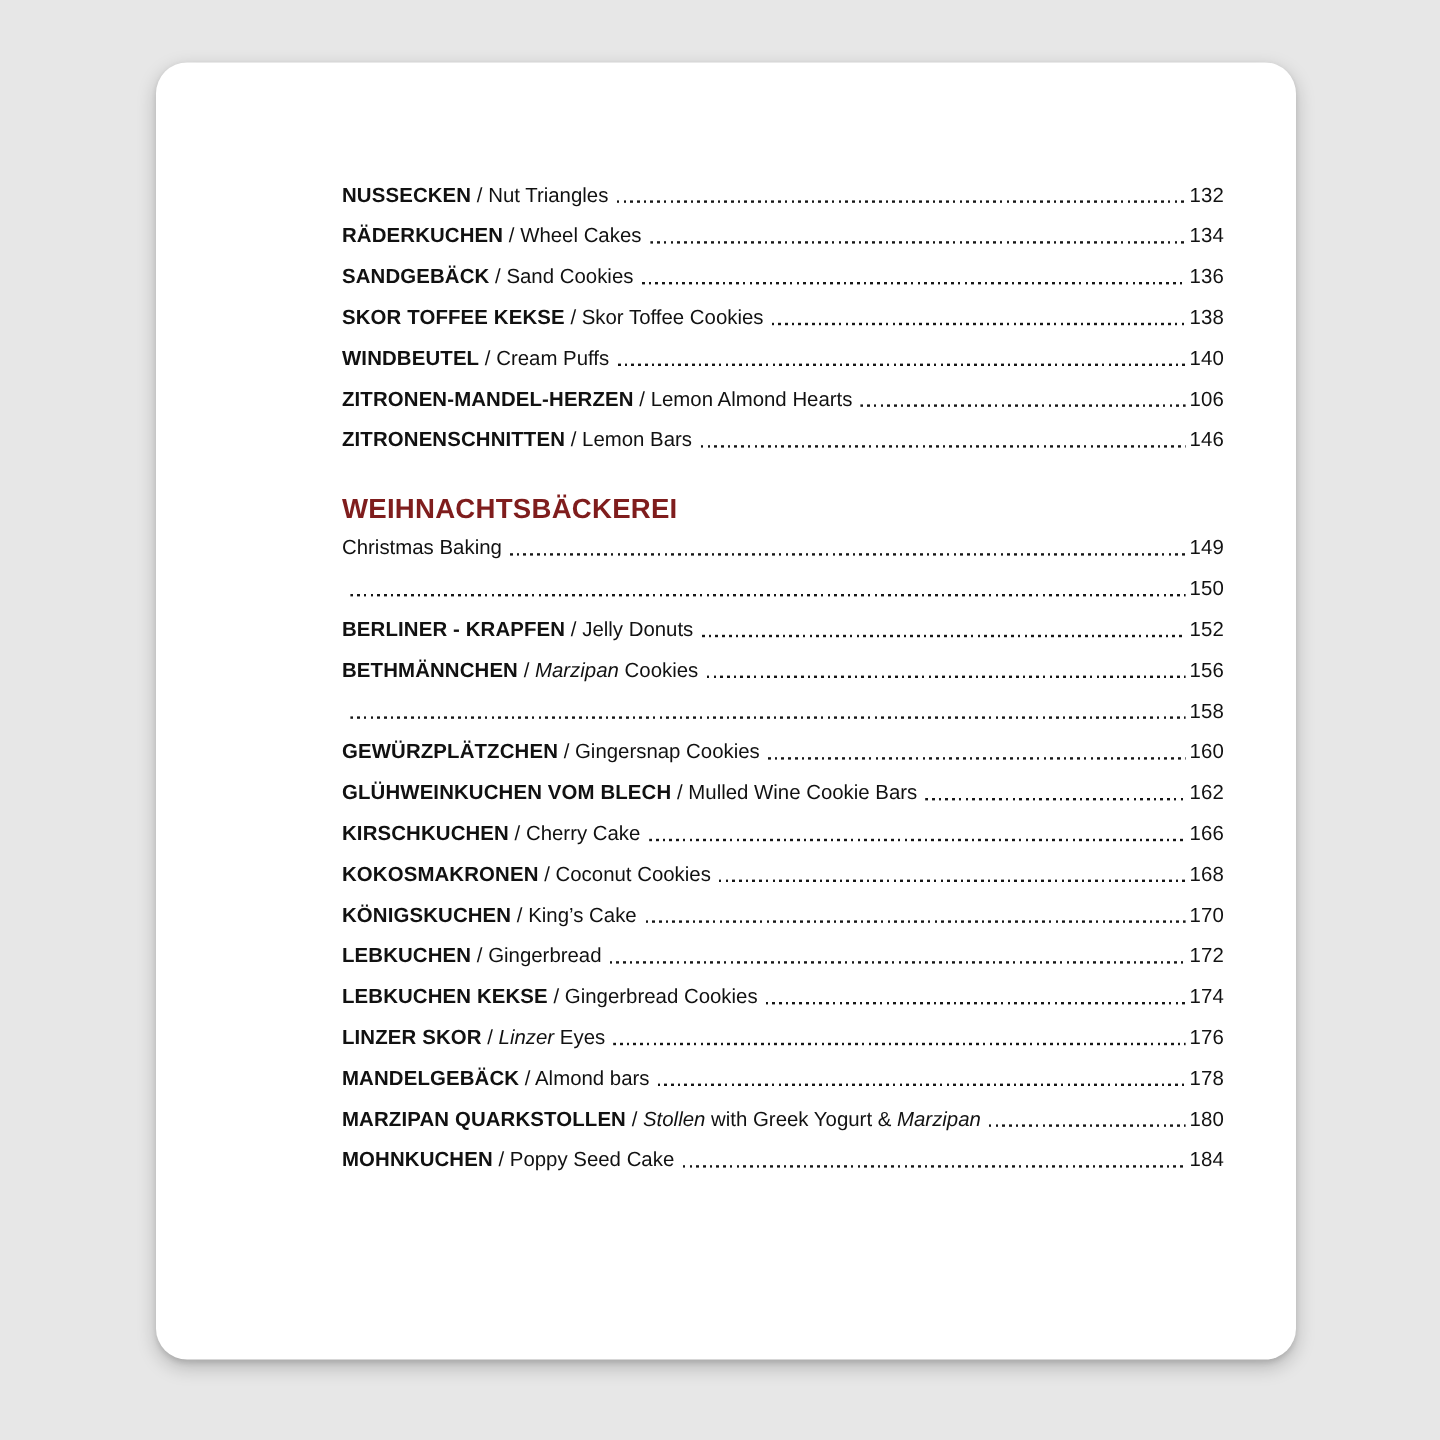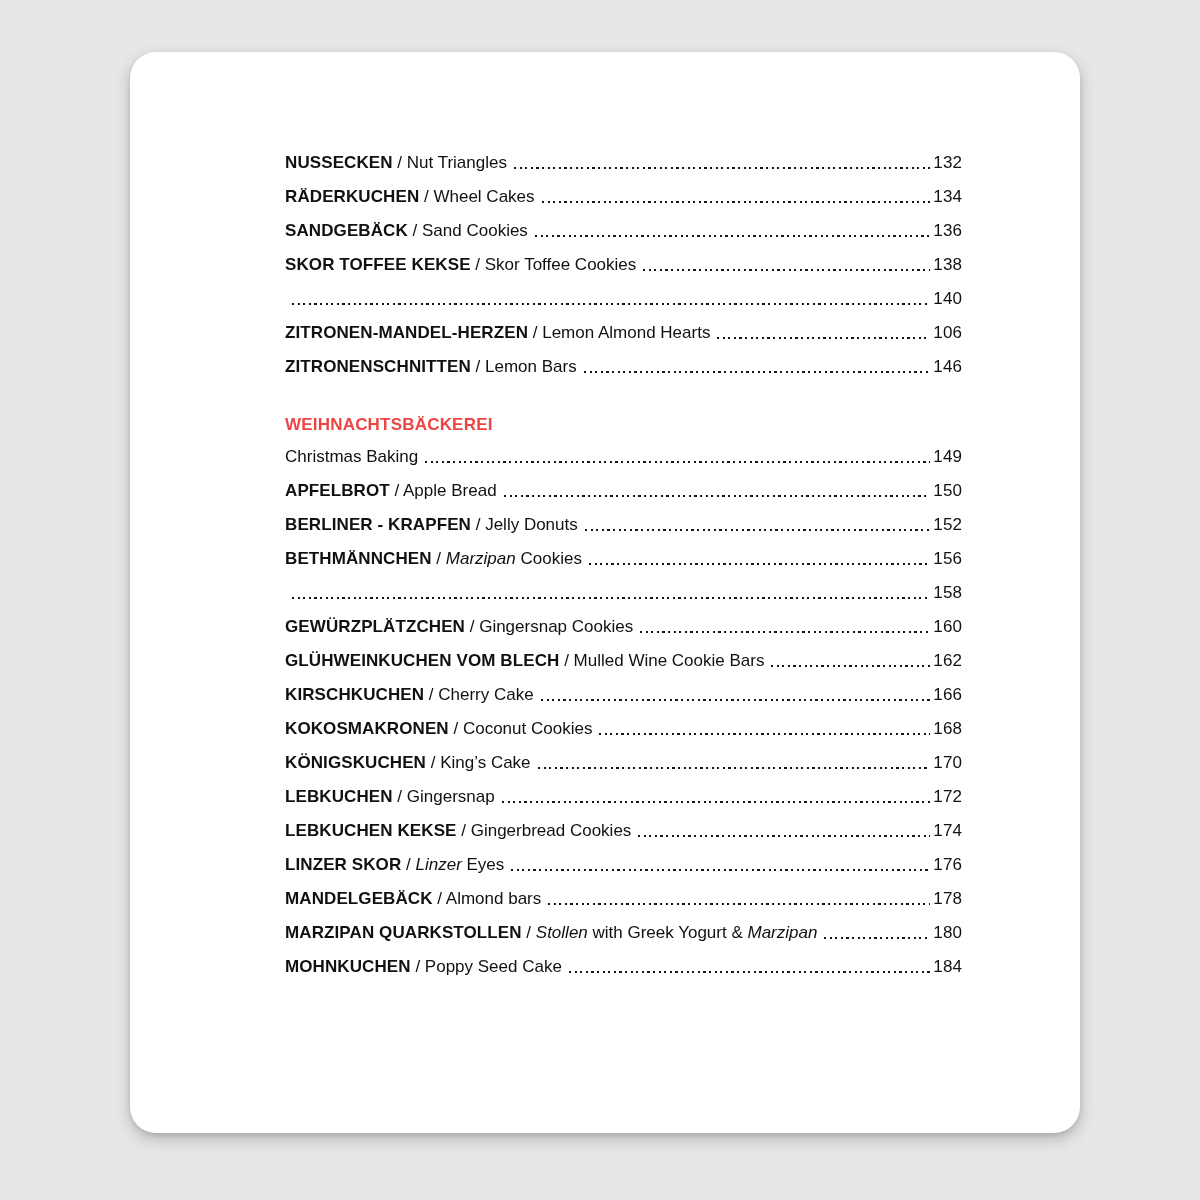--- a/index.html
+++ b/index.html
@@ -24,30 +24,30 @@
     position: absolute;
     left: 130px;
     top: 52px;
     width: 950px;
     height: 1081px;
     background: #ffffff;
     border-radius: 26px;
     box-shadow: 0 6px 16px rgba(0,0,0,0.22), 0 2px 4px rgba(0,0,0,0.10);
   }
   .content {
-    padding: 94px 118px 0 155px;
+    padding: 94px 60px 0 155px;
   }
   .toc-section { margin: 0; }
   .section-heading {
-    font-size: 17px;
+    font-size: 23px;
     font-weight: 700;
     line-height: 31px;
     letter-spacing: 0.2px;
     margin: 25px 0 0 0;
-    color: #ef4444;
+    color: #7f1d1d;
   }
   .toc-row {
     display: flex;
     align-items: baseline;
     height: 34px;
     line-height: 34px;
     font-size: 17px;
     white-space: pre;
   }
   .entry-title { flex: 0 0 auto; }
@@ -79,37 +79,37 @@
 <body>
 
 <div class="stage">
   <main class="page">
     <div class="content">
         <section class="toc-section">
           <div class="toc-row"><span class="entry-title"><b class="de">NUSSECKEN</b><span class="sep"> / </span><span class="en">Nut Triangles</span></span><div class="leader"></div><span class="pagenum">132</span></div>
           <div class="toc-row"><span class="entry-title"><b class="de">RÄDERKUCHEN</b><span class="sep"> / </span><span class="en">Wheel Cakes</span></span><div class="leader"></div><span class="pagenum">134</span></div>
           <div class="toc-row"><span class="entry-title"><b class="de">SANDGEBÄCK</b><span class="sep"> / </span><span class="en">Sand Cookies</span></span><div class="leader"></div><span class="pagenum">136</span></div>
           <div class="toc-row"><span class="entry-title"><b class="de">SKOR TOFFEE KEKSE</b><span class="sep"> / </span><span class="en">Skor Toffee Cookies</span></span><div class="leader"></div><span class="pagenum">138</span></div>
-          <div class="toc-row"><div class="leader"></div><span class="pagenum">140</span></div>
+          <div class="toc-row"><span class="entry-title"><b class="de">WINDBEUTEL</b><span class="sep"> / </span><span class="en">Cream Puffs</span></span><div class="leader"></div><span class="pagenum">140</span></div>
           <div class="toc-row"><span class="entry-title"><b class="de">ZITRONEN-MANDEL-HERZEN</b><span class="sep"> / </span><span class="en">Lemon Almond Hearts</span></span><div class="leader"></div><span class="pagenum">106</span></div>
           <div class="toc-row"><span class="entry-title"><b class="de">ZITRONENSCHNITTEN</b><span class="sep"> / </span><span class="en">Lemon Bars</span></span><div class="leader"></div><span class="pagenum">146</span></div>
         </section>
         <section class="toc-section">
           <h2 class="section-heading">WEIHNACHTSBÄCKEREI</h2>
           <div class="toc-row"><span class="entry-title"><span class="en">Christmas Baking</span></span><div class="leader"></div><span class="pagenum">149</span></div>
-          <div class="toc-row"><span class="entry-title"><b class="de">APFELBROT</b><span class="sep"> / </span><span class="en">Apple Bread</span></span><div class="leader"></div><span class="pagenum">150</span></div>
+          <div class="toc-row"><div class="leader"></div><span class="pagenum">150</span></div>
           <div class="toc-row"><span class="entry-title"><b class="de">BERLINER - KRAPFEN</b><span class="sep"> / </span><span class="en">Jelly Donuts</span></span><div class="leader"></div><span class="pagenum">152</span></div>
           <div class="toc-row"><span class="entry-title"><b class="de">BETHMÄNNCHEN</b><span class="sep"> / </span><i class="en">Marzipan</i><span class="en"> Cookies</span></span><div class="leader"></div><span class="pagenum">156</span></div>
           <div class="toc-row"><div class="leader"></div><span class="pagenum">158</span></div>
           <div class="toc-row"><span class="entry-title"><b class="de">GEWÜRZPLÄTZCHEN</b><span class="sep"> / </span><span class="en">Gingersnap Cookies</span></span><div class="leader"></div><span class="pagenum">160</span></div>
           <div class="toc-row"><span class="entry-title"><b class="de">GLÜHWEINKUCHEN VOM BLECH</b><span class="sep"> / </span><span class="en">Mulled Wine Cookie Bars</span></span><div class="leader"></div><span class="pagenum">162</span></div>
           <div class="toc-row"><span class="entry-title"><b class="de">KIRSCHKUCHEN</b><span class="sep"> / </span><span class="en">Cherry Cake</span></span><div class="leader"></div><span class="pagenum">166</span></div>
           <div class="toc-row"><span class="entry-title"><b class="de">KOKOSMAKRONEN</b><span class="sep"> / </span><span class="en">Coconut Cookies</span></span><div class="leader"></div><span class="pagenum">168</span></div>
           <div class="toc-row"><span class="entry-title"><b class="de">KÖNIGSKUCHEN</b><span class="sep"> / </span><span class="en">King’s Cake</span></span><div class="leader"></div><span class="pagenum">170</span></div>
-          <div class="toc-row"><span class="entry-title"><b class="de">LEBKUCHEN</b><span class="sep"> / </span><span class="en">Gingersnap</span></span><div class="leader"></div><span class="pagenum">172</span></div>
+          <div class="toc-row"><span class="entry-title"><b class="de">LEBKUCHEN</b><span class="sep"> / </span><span class="en">Gingerbread</span></span><div class="leader"></div><span class="pagenum">172</span></div>
           <div class="toc-row"><span class="entry-title"><b class="de">LEBKUCHEN KEKSE</b><span class="sep"> / </span><span class="en">Gingerbread Cookies</span></span><div class="leader"></div><span class="pagenum">174</span></div>
           <div class="toc-row"><span class="entry-title"><b class="de">LINZER SKOR</b><span class="sep"> / </span><i class="en">Linzer</i><span class="en"> Eyes</span></span><div class="leader"></div><span class="pagenum">176</span></div>
           <div class="toc-row"><span class="entry-title"><b class="de">MANDELGEBÄCK</b><span class="sep"> / </span><span class="en">Almond bars</span></span><div class="leader"></div><span class="pagenum">178</span></div>
           <div class="toc-row"><span class="entry-title"><b class="de">MARZIPAN QUARKSTOLLEN</b><span class="sep"> / </span><i class="en">Stollen</i><span class="en"> with Greek Yogurt &amp; </span><i class="en">Marzipan</i></span><div class="leader"></div><span class="pagenum">180</span></div>
           <div class="toc-row"><span class="entry-title"><b class="de">MOHNKUCHEN</b><span class="sep"> / </span><span class="en">Poppy Seed Cake</span></span><div class="leader"></div><span class="pagenum">184</span></div>
         </section>
       </div>
   </main>
 </div>
 

